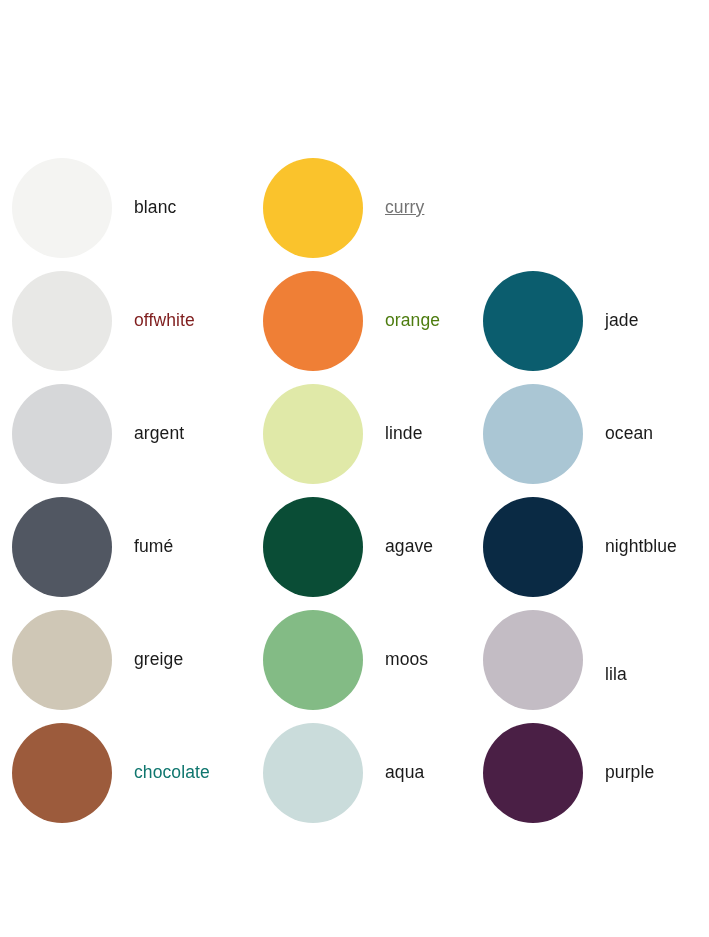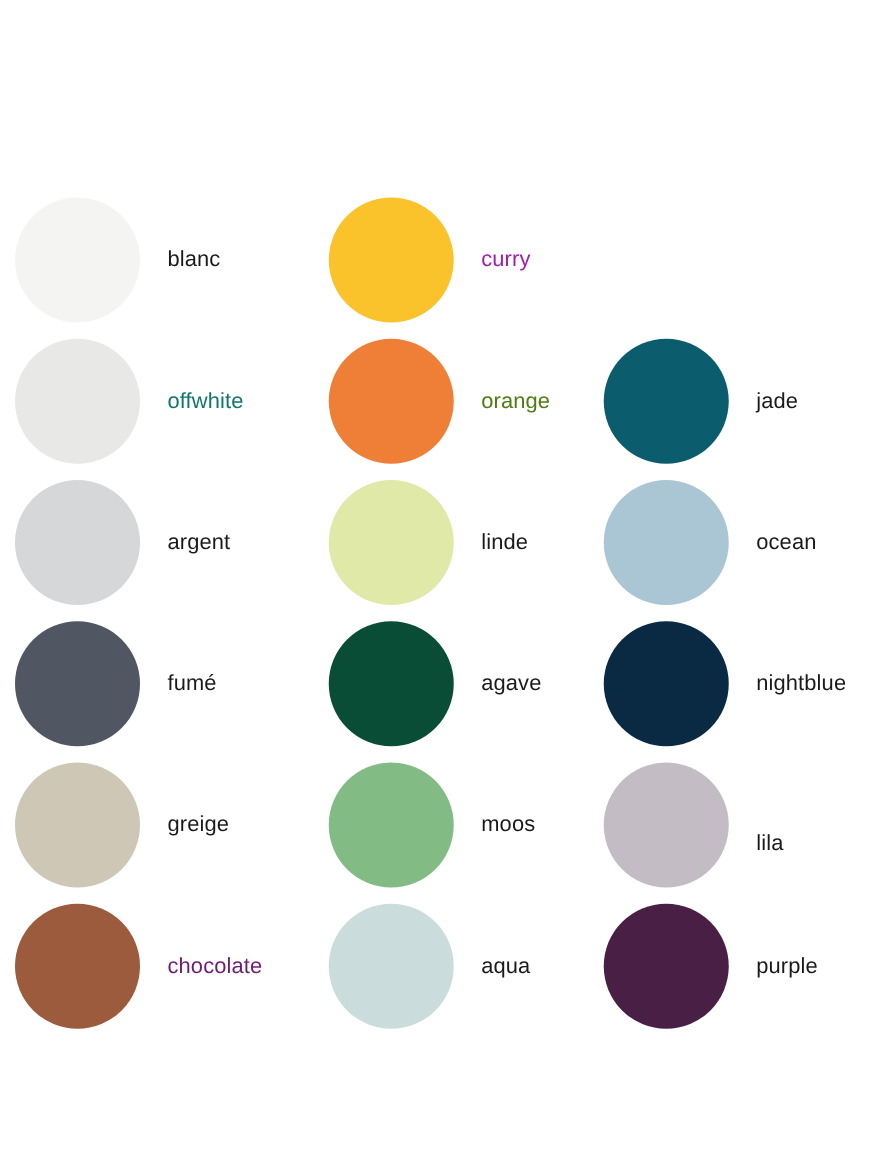--- a/index.html
+++ b/index.html
@@ -73,44 +73,44 @@
 <div id="palette-sheet" style="background-color: rgb(255, 255, 255);">
   <div class="palette-columns">
 
     <div class="swatch-column col-0">
       <div class="swatch-row">
         <span class="swatch-dot" style="background-color: rgb(244, 244, 242);"></span>
         <span class="swatch-label" style="color: rgb(26, 26, 26);">blanc</span>
       </div>
       <div class="swatch-row">
         <span class="swatch-dot" style="background-color: rgb(232, 232, 230);"></span>
-        <span class="swatch-label" style="color: #0f766e;">offwhite</span>
+        <span class="swatch-label" style="color: #7f1d1d;">offwhite</span>
       </div>
       <div class="swatch-row">
         <span class="swatch-dot" style="background-color: rgb(214, 215, 217);"></span>
         <span class="swatch-label" style="color: rgb(26, 26, 26);">argent</span>
       </div>
       <div class="swatch-row">
         <span class="swatch-dot" style="background-color: rgb(81, 87, 98);"></span>
         <span class="swatch-label" style="color: rgb(26, 26, 26);">fumé</span>
       </div>
       <div class="swatch-row">
         <span class="swatch-dot" style="background-color: rgb(207, 199, 182);"></span>
         <span class="swatch-label" style="color: rgb(26, 26, 26);">greige</span>
       </div>
       <div class="swatch-row">
         <span class="swatch-dot" style="background-color: rgb(156, 91, 60);"></span>
-        <span class="swatch-label" style="color: #701a75;">chocolate</span>
+        <span class="swatch-label" style="color: #0f766e;">chocolate</span>
       </div>
     </div>
 
     <div class="swatch-column col-1">
       <div class="swatch-row">
         <span class="swatch-dot" style="background-color: rgb(250, 195, 44);"></span>
-        <span class="swatch-label" style="color: #a21caf;">curry</span>
+        <span class="swatch-label" style="color: #737373; text-decoration: underline;">curry</span>
       </div>
       <div class="swatch-row">
         <span class="swatch-dot" style="background-color: rgb(239, 127, 54);"></span>
         <span class="swatch-label" style="color: #4d7c0f;">orange</span>
       </div>
       <div class="swatch-row">
         <span class="swatch-dot" style="background-color: rgb(224, 233, 168);"></span>
         <span class="swatch-label" style="color: rgb(26, 26, 26);">linde</span>
       </div>
       <div class="swatch-row">

